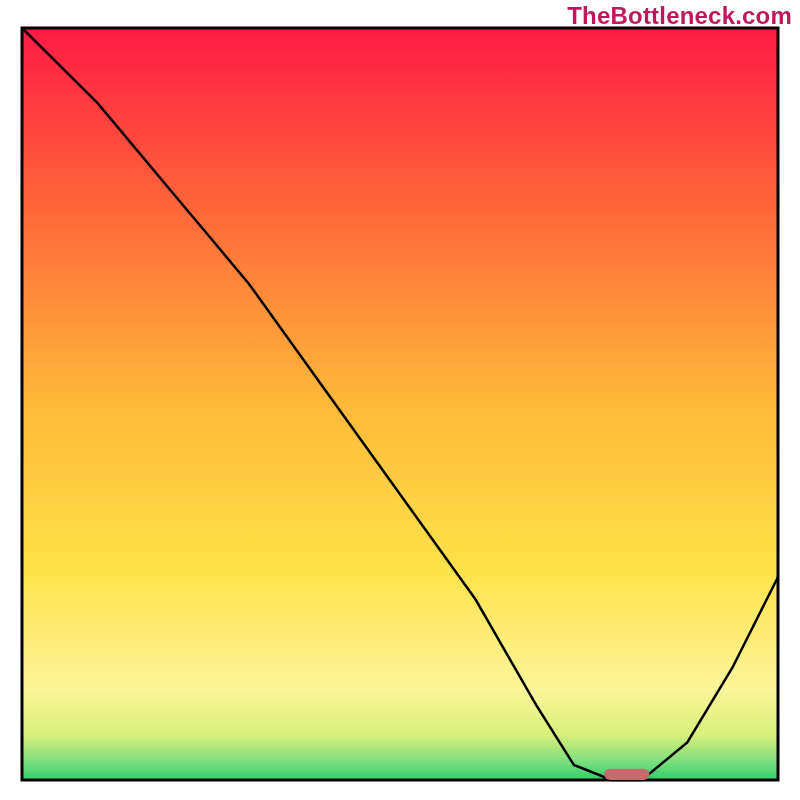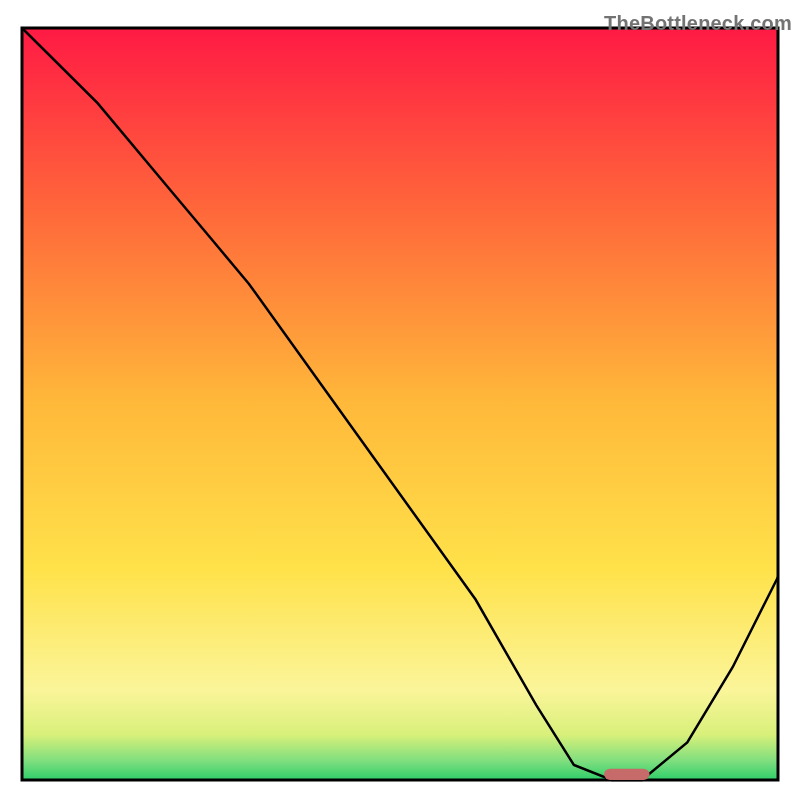--- a/index.html
+++ b/index.html
@@ -11,25 +11,25 @@
     font-family: Arial, Helvetica, sans-serif;
     position: relative;
   }
   .chart-container {
     position: relative;
     width: 800px;
     height: 800px;
   }
   .watermark {
     position: absolute;
-    top: 12px;
+    top: 2px;
     right: 8px;
-    font-size: 20px;
+    font-size: 24px;
     font-weight: bold;
-    color: #737373;
+    color: #be185d;
     letter-spacing: 0.2px;
     z-index: 5;
   }
   svg {
     display: block;
   }
 </style>
 </head>
 <body>
 

